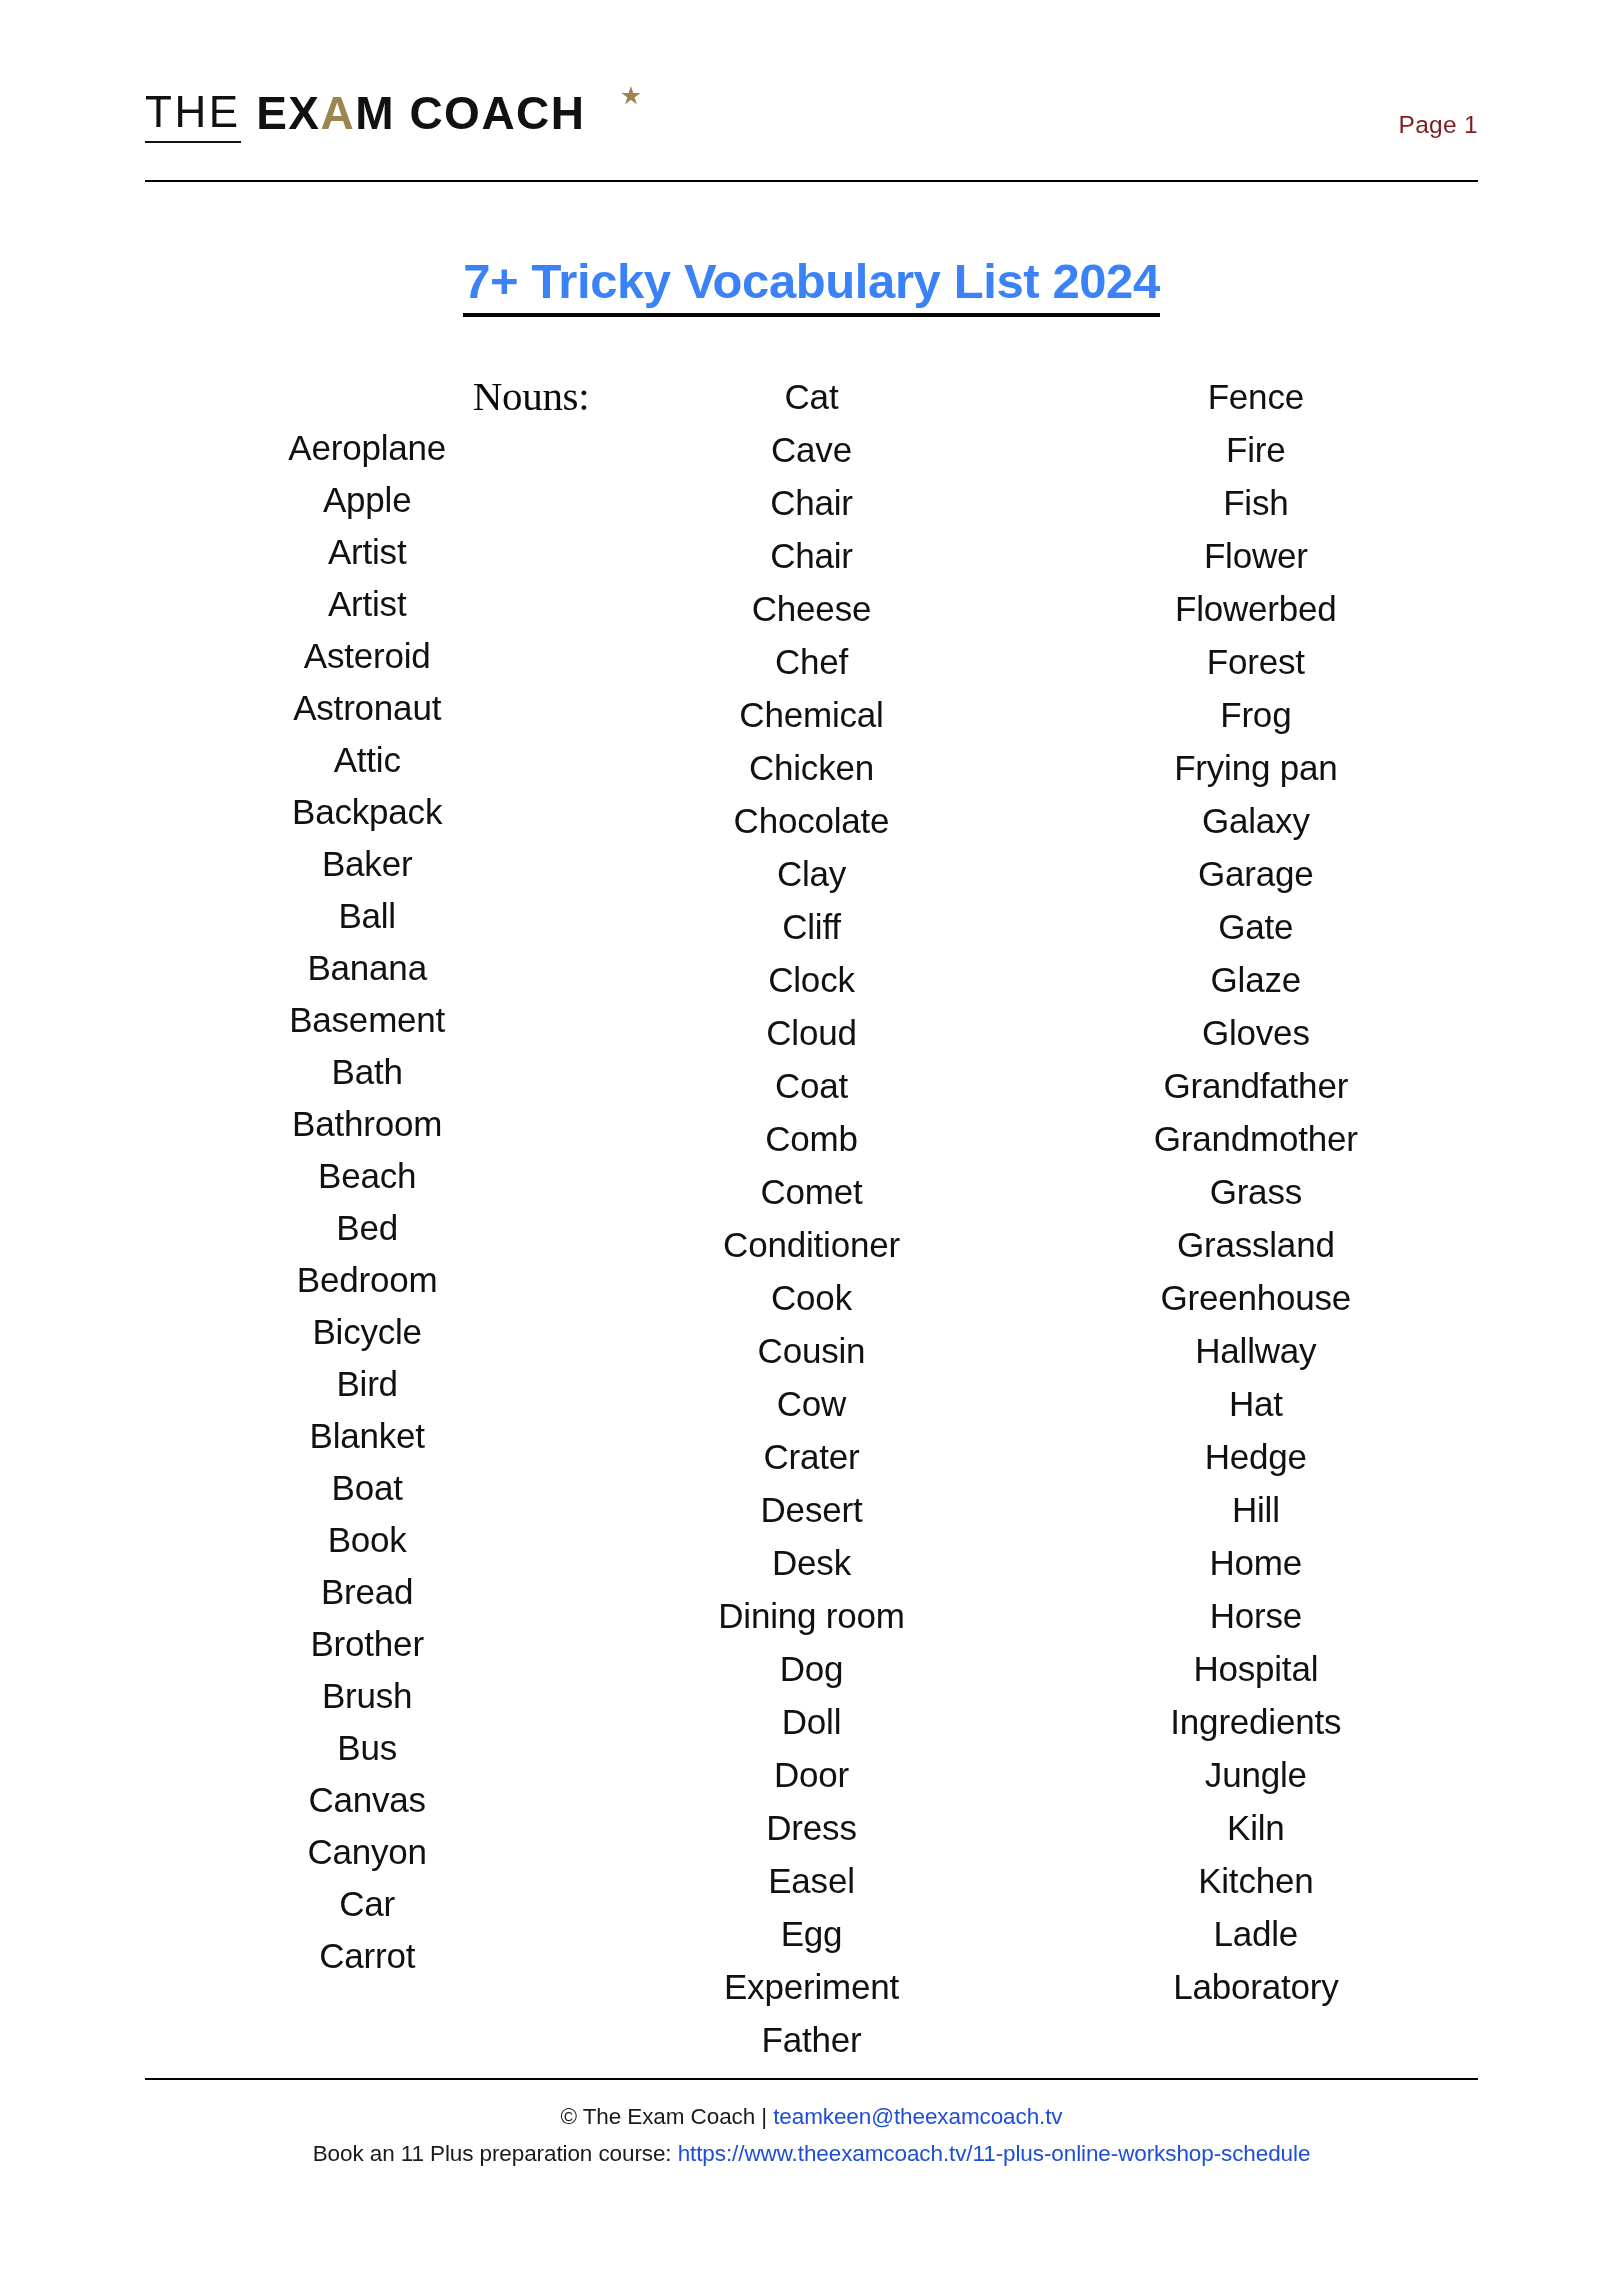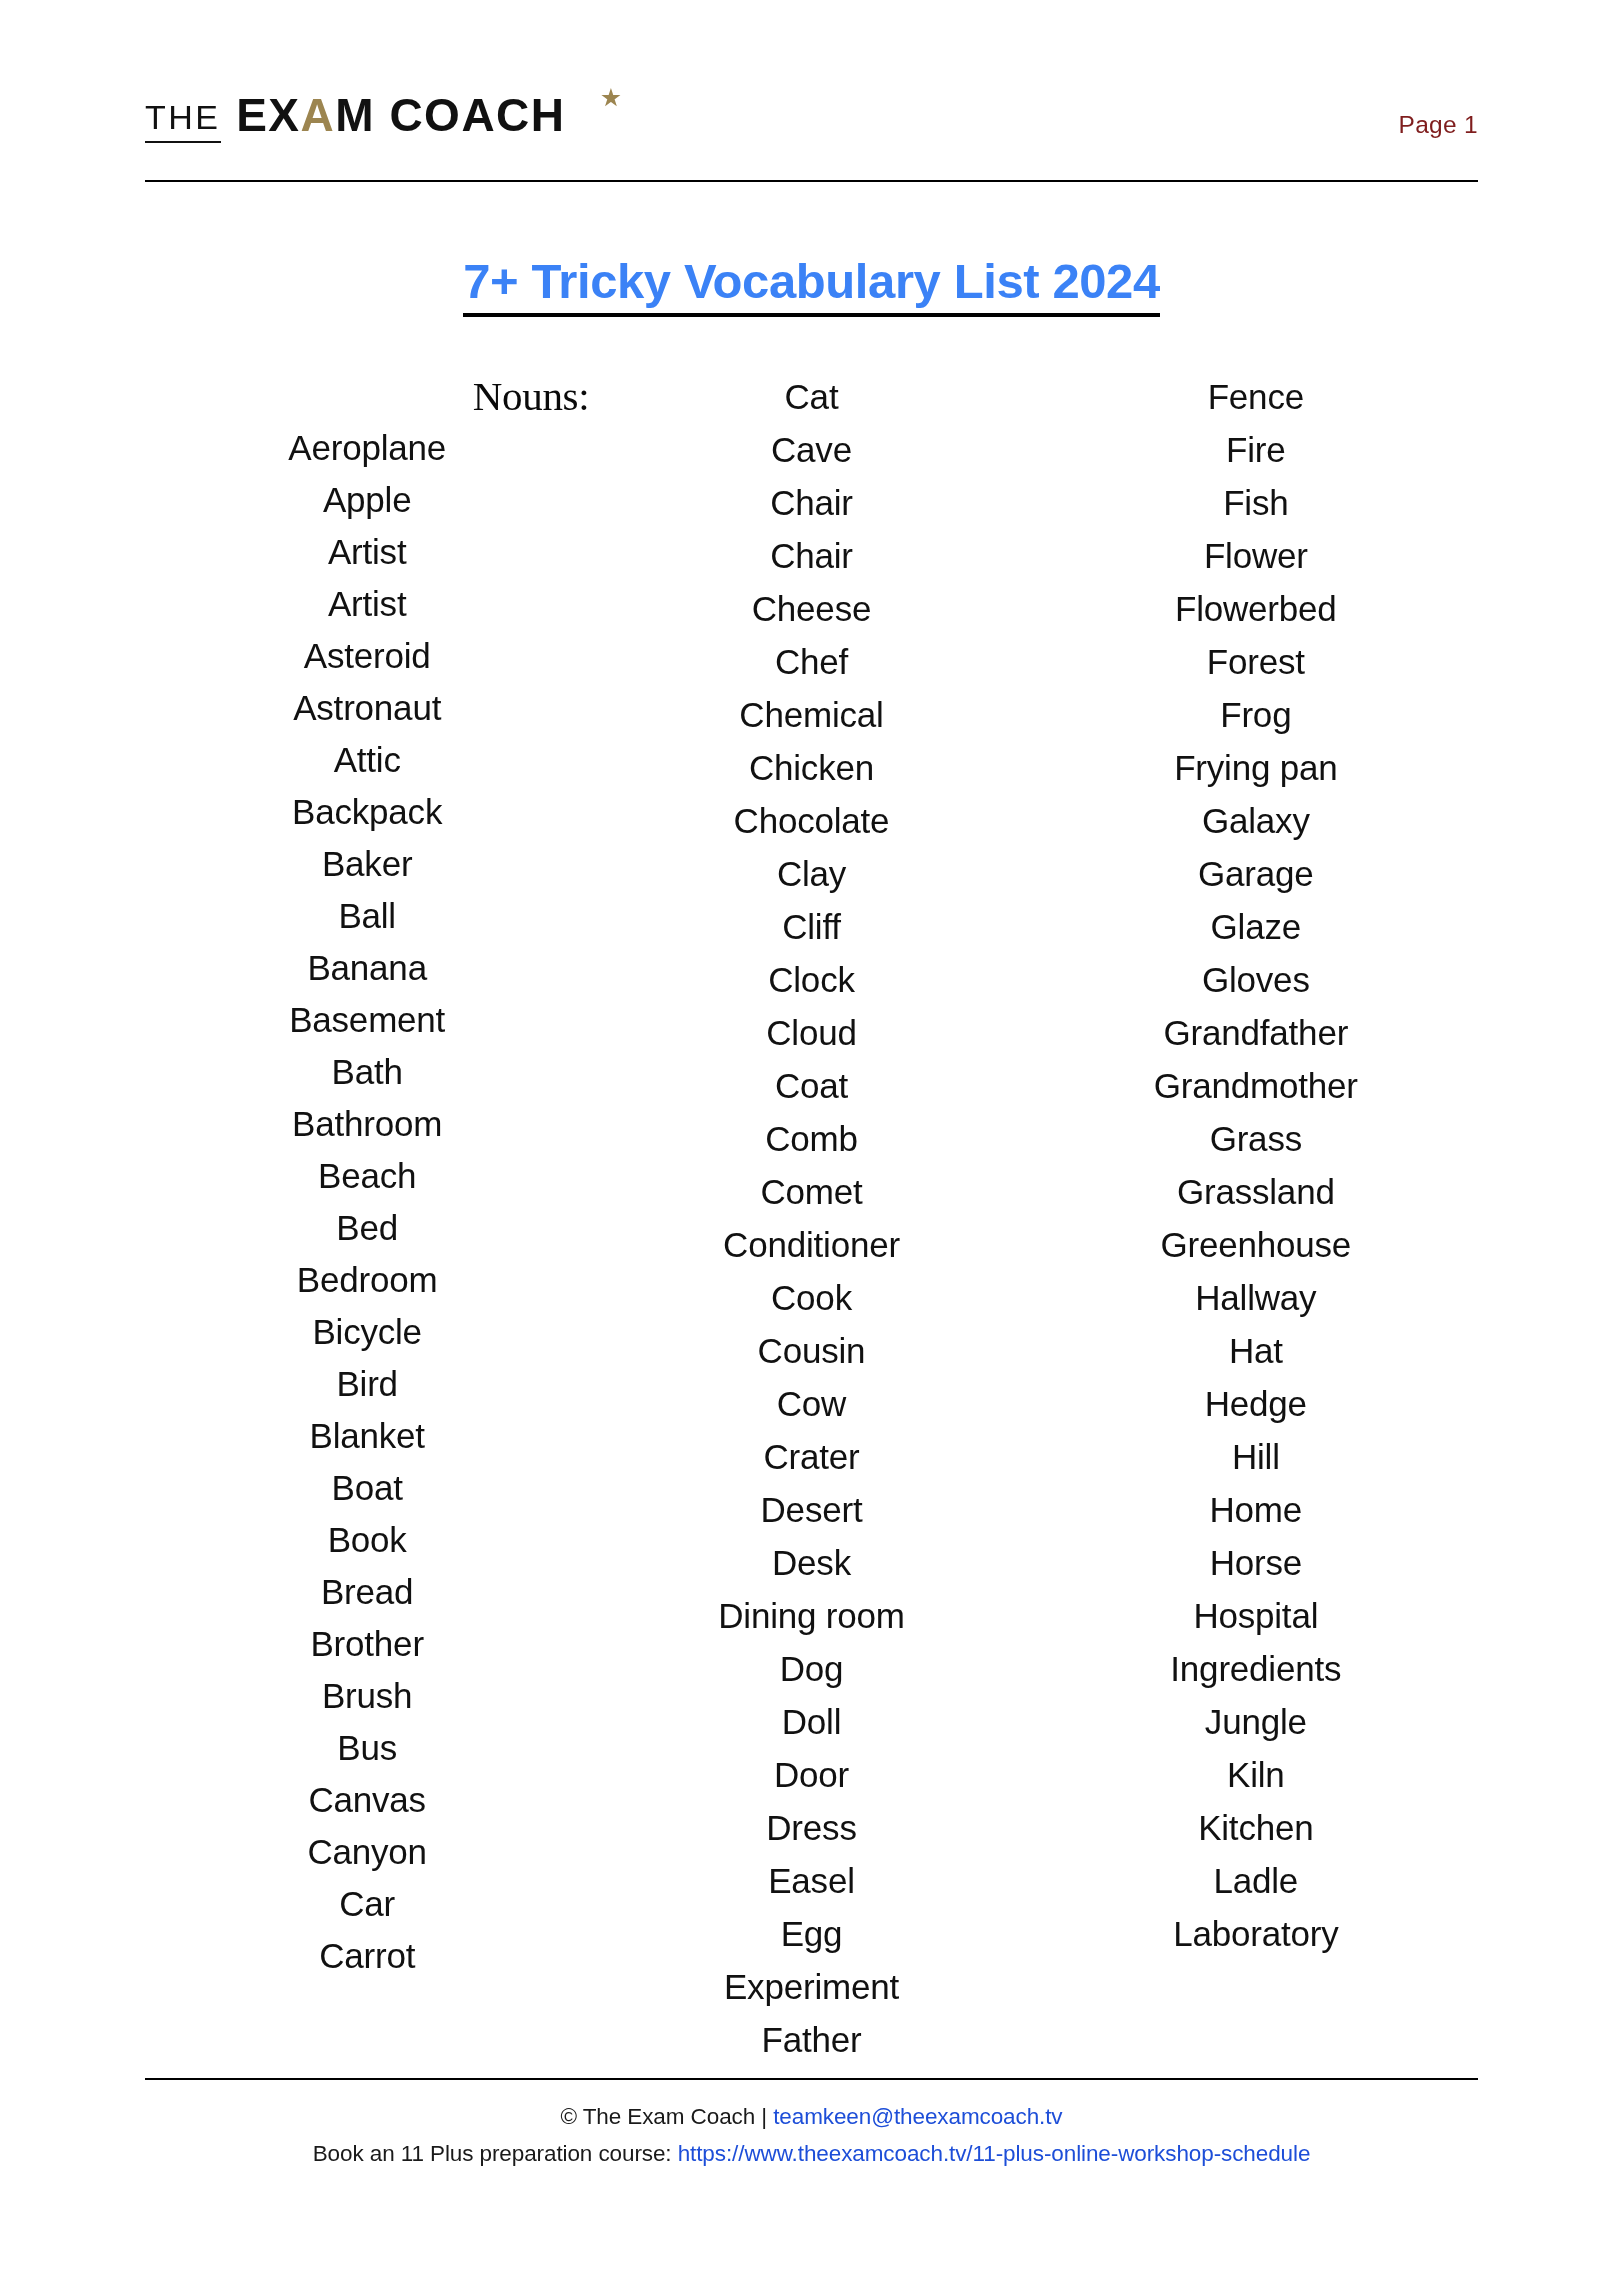--- a/index.html
+++ b/index.html
@@ -40,21 +40,21 @@
 
   .logo {
     display: flex;
     align-items: baseline;
     gap: 15.7px;
     line-height: 1;
     white-space: nowrap;
   }
   .logo-the {
     font-family: "Liberation Sans", sans-serif;
-    font-size: 34px;
+    font-size: 44px;
     letter-spacing: 2.5px;
     font-weight: 400;
     color: #111;
     border-bottom: 2.9px solid #111;
     padding-bottom: 6.9px;
     position: relative;
     top: -2px;
   }
   .logo-main {
     font-family: "Liberation Sans", sans-serif;
@@ -272,20 +272,21 @@
       <div class="word">Fence</div>
       <div class="word">Fire</div>
       <div class="word">Fish</div>
       <div class="word">Flower</div>
       <div class="word">Flowerbed</div>
       <div class="word">Forest</div>
       <div class="word">Frog</div>
       <div class="word">Frying pan</div>
       <div class="word">Galaxy</div>
       <div class="word">Garage</div>
+      <div class="word">Gate</div>
       <div class="word">Glaze</div>
       <div class="word">Gloves</div>
       <div class="word">Grandfather</div>
       <div class="word">Grandmother</div>
       <div class="word">Grass</div>
       <div class="word">Grassland</div>
       <div class="word">Greenhouse</div>
       <div class="word">Hallway</div>
       <div class="word">Hat</div>
       <div class="word">Hedge</div>

